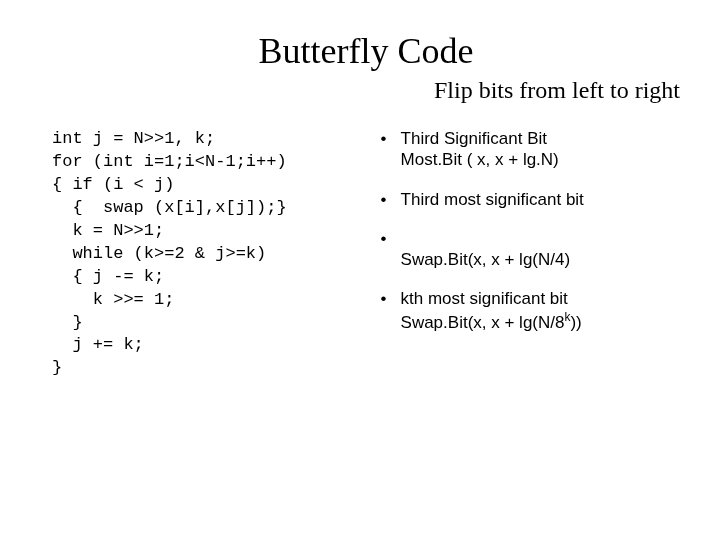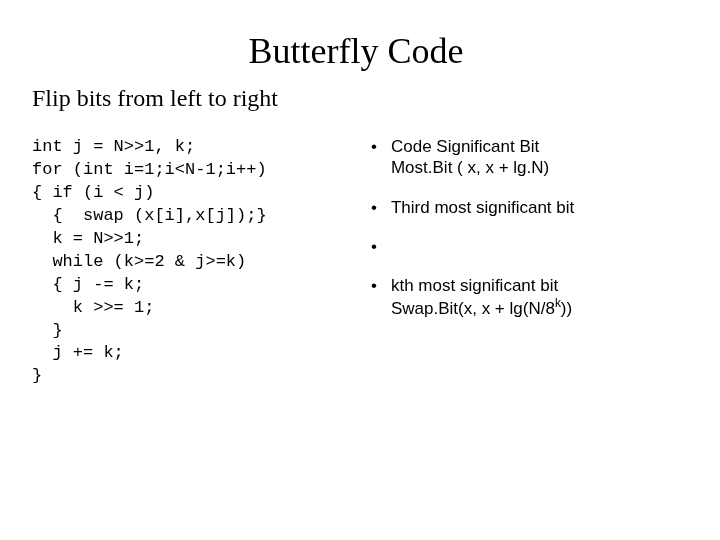--- a/index.html
+++ b/index.html
@@ -8,32 +8,32 @@
     width: 720px;
     height: 540px;
     background: #fff;
     font-family: "Times New Roman", Times, serif;
     color: #000;
   }
   .slide {
     width: 720px;
     height: 540px;
     box-sizing: border-box;
-    padding: 30px 40px 20px 32px;
+    padding: 30px 40px 20px 52px;
   }
   .title {
     text-align: center;
     font-size: 36px;
     margin: 0 0 4px 0;
     font-weight: normal;
   }
   .subtitle {
-    text-align: left;
+    text-align: right;
     font-size: 24px;
-    margin: 13px 0 24px 0;
+    margin: 5px 0 24px 0;
     font-weight: normal;
   }
   .cols {
     display: flex;
     flex-direction: row;
     align-items: flex-start;
   }
   .left {
     width: 52%;
     font-family: "Courier New", Courier, monospace;
@@ -81,30 +81,31 @@
   { j -= k;
     k &gt;&gt;= 1;
   }
   j += k;
 }</div>
 
     <div class="right">
       <ul>
         <li>
           <span class="dot">•</span>
-          <span>Code Significant Bit</span><br>
+          <span>Third Significant Bit</span><br>
           <span>Most.Bit ( x, x + lg.N)</span>
         </li>
         <li>
           <span class="dot">•</span>
           <span>Third most significant bit</span><br>
         </li>
         <li>
           <span class="dot">•</span>
           <br>
+          <span>Swap.Bit(x, x + lg(N/4)</span>
         </li>
         <li>
           <span class="dot">•</span>
           <span>kth most significant bit</span><br>
           <span>Swap.Bit(x, x + lg(N/8</span><sup class="k">k</sup><span>))</span>
         </li>
       </ul>
     </div>
   </div>
 </div>

